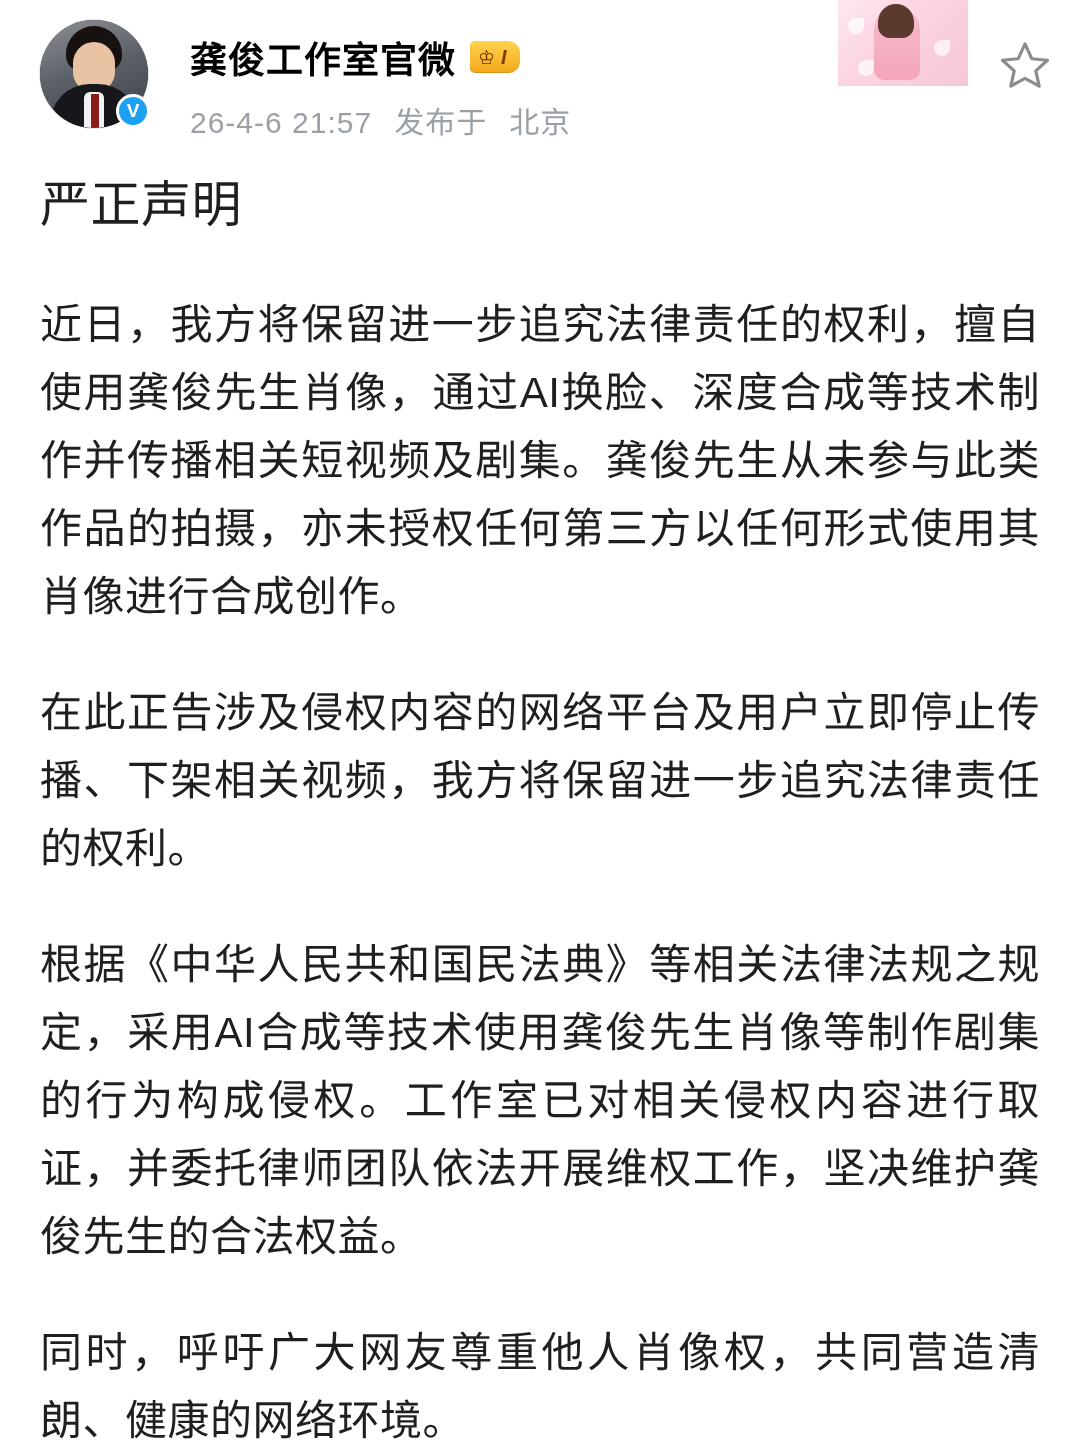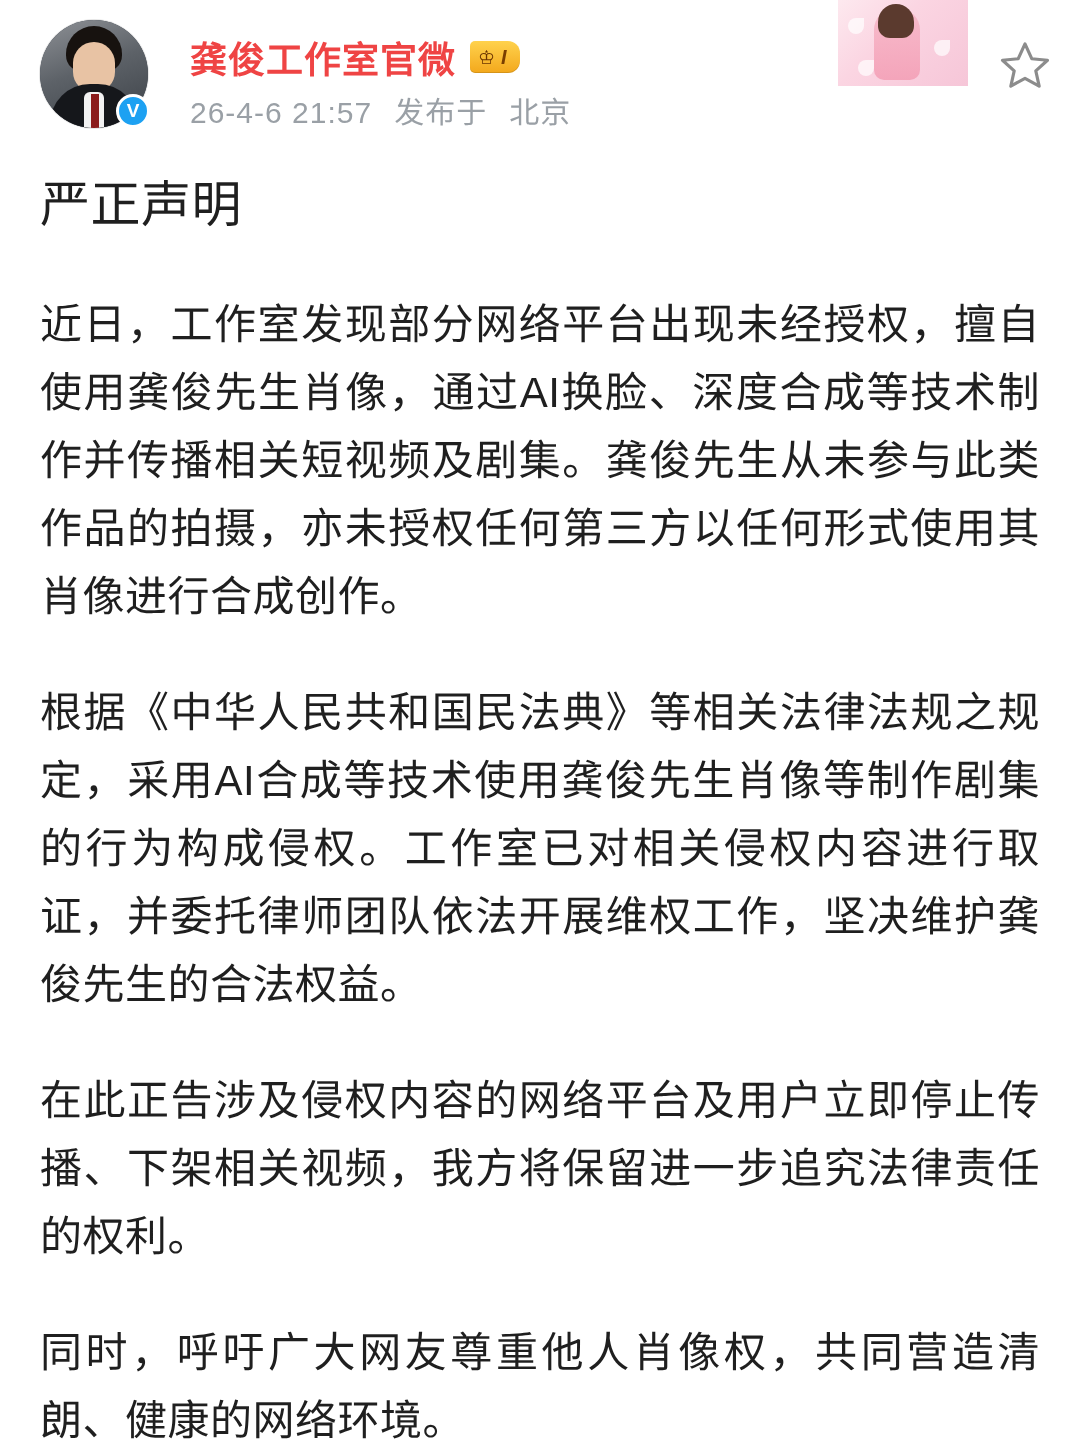--- a/index.html
+++ b/index.html
@@ -102,21 +102,21 @@
     padding-top: 8px;
   }
   .name-row {
     display: flex;
     align-items: center;
     gap: 14px;
   }
   .account-name {
     font-size: 37px;
     font-weight: bold;
-    color: #ef4444;
+    color: #000000;
     letter-spacing: 1px;
     white-space: nowrap;
   }
   .vip-badge {
     display: inline-flex;
     align-items: center;
     height: 32px;
     padding: 0 13px 0 8px;
     background: linear-gradient(180deg, #ffd24d 0%, #f3a81c 100%);
     border-radius: 5px 12px 12px 5px;
@@ -126,21 +126,21 @@
     font-weight: bold;
     gap: 6px;
     box-shadow: inset 0 -1px 0 rgba(0,0,0,.12);
   }
   .vip-badge .crown {
     font-size: 19px;
     line-height: 1;
     color: #6b3400;
   }
   .meta-row {
-    margin-top: 4px;
+    margin-top: 14px;
     font-size: 30px;
     color: #9aa0a6;
     letter-spacing: 1px;
     display: flex;
     align-items: baseline;
     gap: 22px;
   }
   .meta-time { white-space: nowrap; }
   .meta-loc { white-space: nowrap; text-align: right; }
 
@@ -252,17 +252,17 @@
 
   <div class="star-button">
     <svg width="54" height="54" viewBox="0 0 24 24" fill="none" stroke="currentColor" stroke-width="1.4" stroke-linejoin="round">
       <polygon points="12,2.6 15,9.2 22,9.9 16.8,14.6 18.3,21.4 12,17.9 5.7,21.4 7.2,14.6 2,9.9 9,9.2"></polygon>
     </svg>
   </div>
 </div>
 
 <div class="post-body">
   <div class="post-title">严正声明</div>
-  <p class="para">近日，工作室发现部分网络平台出现未经授权，擅自使用龚俊先生肖像，通过AI换脸、深度合成等技术制作并传播相关短视频及剧集。龚俊先生从未参与此类作品的拍摄，亦未授权任何第三方以任何形式使用其肖像进行合成创作。</p>
+  <p class="para">近日，我方将保留进一步追究法律责任的权利，擅自使用龚俊先生肖像，通过AI换脸、深度合成等技术制作并传播相关短视频及剧集。龚俊先生从未参与此类作品的拍摄，亦未授权任何第三方以任何形式使用其肖像进行合成创作。</p>
+  <p class="para">在此正告涉及侵权内容的网络平台及用户立即停止传播、下架相关视频，我方将保留进一步追究法律责任的权利。</p>
   <p class="para">根据《中华人民共和国民法典》等相关法律法规之规定，采用AI合成等技术使用龚俊先生肖像等制作剧集的行为构成侵权。工作室已对相关侵权内容进行取证，并委托律师团队依法开展维权工作，坚决维护龚俊先生的合法权益。</p>
-  <p class="para">在此正告涉及侵权内容的网络平台及用户立即停止传播、下架相关视频，我方将保留进一步追究法律责任的权利。</p>
   <p class="para">同时，呼吁广大网友尊重他人肖像权，共同营造清朗、健康的网络环境。</p>
 </div>
 
 </body></html>

